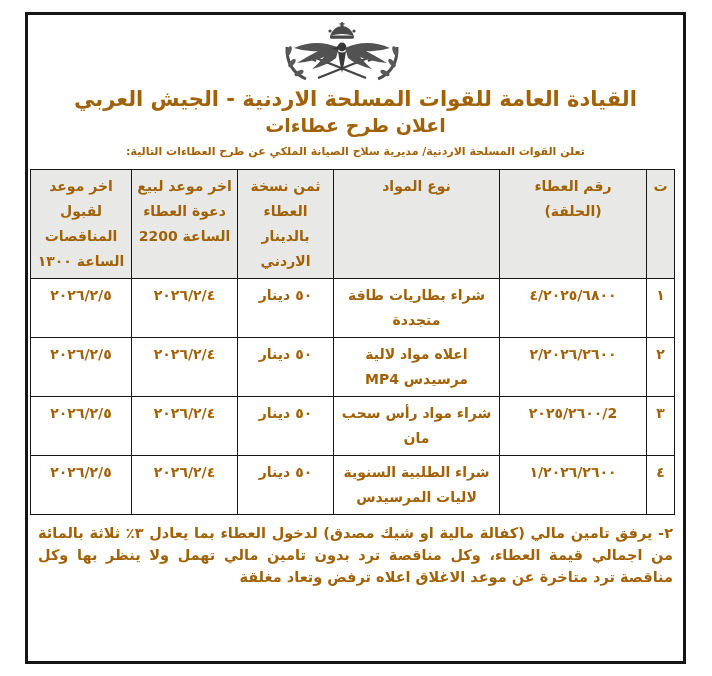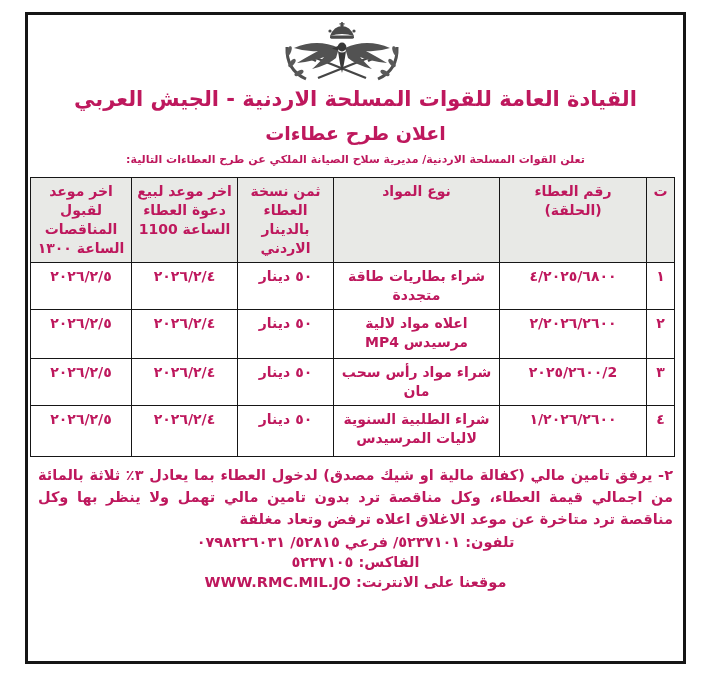--- a/index.html
+++ b/index.html
@@ -10,63 +10,62 @@
     overflow: hidden;
     font-family: "DejaVu Sans", sans-serif;
   }
   .frame {
     position: absolute;
     left: 25px; top: 12px;
     width: 661px; height: 652px;
     border: 3px solid #161616;
     background: #ffffff;
     direction: rtl;
-    color: #be185d;
+    color: #a16207;
     font-weight: bold;
     padding: 4px 8px 0 8px;
   }
   .emblem-wrap {
     text-align: center;
     height: 64px;
     margin-top: 2px;
   }
   .emblem-wrap svg { transform: translateX(-14px); } 
   .doc-title {
     text-align: center;
     font-size: 21px;
     line-height: 27px;
     margin-top: 1px;
     letter-spacing: -0.2px;
   }
   .doc-subtitle {
     text-align: center;
     font-size: 19px;
     line-height: 25px;
-    margin-top: 8px;
   }
   .doc-intro {
     text-align: center;
     font-size: 11px;
     line-height: 22px;
     margin-top: 3px;
   }
   table.tenders {
     width: 100%;
     border-collapse: collapse;
     table-layout: fixed;
     margin-top: 6px;
     font-size: 14px;
   }
   table.tenders th, table.tenders td {
     border: 1.6px solid #161616;
     text-align: center;
     vertical-align: top;
     padding: 4px 3px;
     white-space: pre-line;
-    line-height: 19px;
+    line-height: 25px;
     font-weight: bold;
   }
   table.tenders th {
     background: #e8e9e6;
     height: 82px;
   }
   table.tenders td { background: #ffffff; }
   tr.row-1 td { height: 44px; }
   tr.row-2 td { height: 49px; }
   tr.row-3 td { height: 44px; }
@@ -163,21 +162,21 @@
       <tr>
         <th>ت</th>
         <th>رقم العطاء
 (الحلقة)</th>
         <th>نوع المواد</th>
         <th>ثمن نسخة
 العطاء بالدينار
 الاردني</th>
         <th>اخر موعد لبيع
 دعوة العطاء
-الساعة 1100</th>
+الساعة 2200</th>
         <th>اخر موعد
 لقبول
 المناقصات
 الساعة ١٣٠٠</th>
       </tr>
     </thead>
     <tbody>
       <tr class="row-1">
         <td>١</td>
         <td>٤/٢٠٢٥/٦٨٠٠</td>
@@ -214,19 +213,14 @@
         <td>٢٠٢٦/٢/٤</td>
         <td>٢٠٢٦/٢/٥</td>
       </tr>
     </tbody>
   </table>
 
   <div class="notes">
     <p class="note">٢- يرفق تامين مالي (كفالة مالية او شيك مصدق) لدخول العطاء بما يعادل ٣٪ ثلاثة بالمائة من اجمالي قيمة العطاء، وكل مناقصة ترد بدون تامين مالي تهمل ولا ينظر بها وكل مناقصة ترد متاخرة عن موعد الاغلاق اعلاه ترفض وتعاد مغلقة</p>
   </div>
 
-  <div class="contact">
-    <div>تلفون: ٥٢٣٧١٠١/ فرعي ٥٢٨١٥/ ٠٧٩٨٢٢٦٠٣١</div>
-    <div>الفاكس: ٥٢٣٧١٠٥</div>
-    <div>موقعنا على الانترنت: WWW.RMC.MIL.JO</div>
-  </div>
 
 </div>
 
 </body></html>

